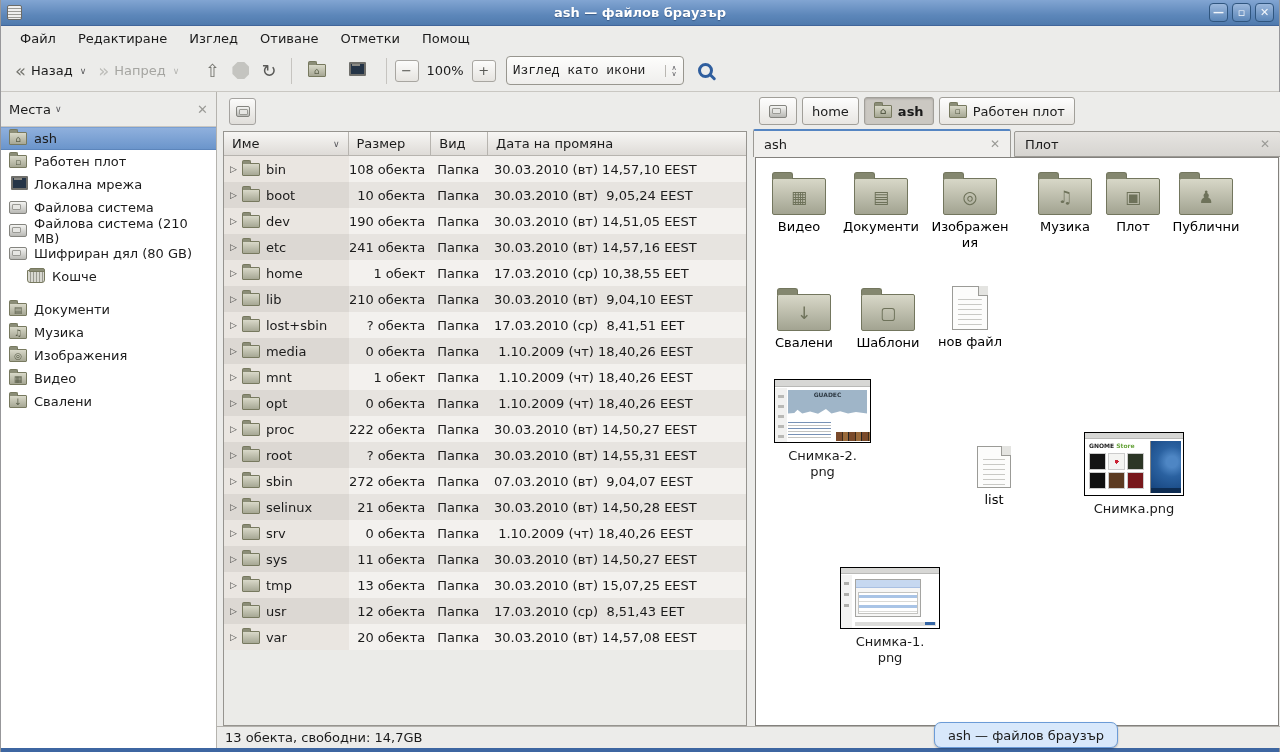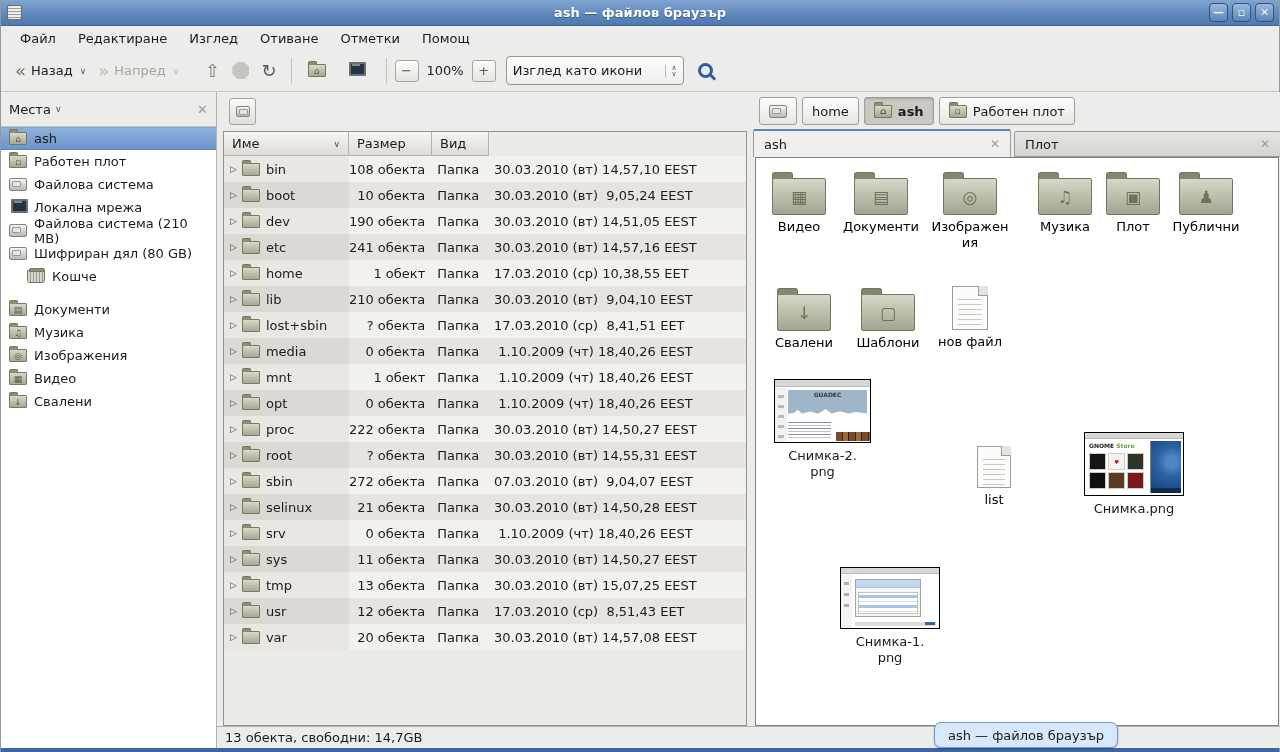--- a/index.html
+++ b/index.html
@@ -24,21 +24,21 @@
   .tbtn .glyph { font-size:18px; line-height:18px; color:#75756f; }
   .tbtn.disabled { color:#a5a5a1; }
   .tbtn.disabled .glyph { color:#bdbdb9; }
   .chev { font-size:9px; color:#57575a; margin-left:2px; }
   .disabled .chev { color:#b4b4b0; }
   .tsep { width:1px; height:26px; background:#c6c4c0; margin:0 8px; }
   .octagon { width:17px; height:17px; background:#c4c4c0; clip-path:polygon(30% 0,70% 0,100% 30%,100% 70%,70% 100%,30% 100%,0 70%,0 30%); }
   .sqbtn { width:24px; height:22px; border:1px solid #a8a6a1; border-radius:3px; background:linear-gradient(#fcfcfb,#e6e4e0); text-align:center; line-height:19px; color:#5a5a56; font-size:13px; }
   .zoomlvl { padding:0 8px; }
   .viewsel { width:178px; height:29px; margin-left:10px; border:1px solid #98968f; border-radius:4px; background:linear-gradient(#fdfdfc,#efeeec); display:flex; align-items:center; padding:0 6px; }
-  .viewsel .vlabel { flex:1; }
+  .viewsel .vlabel { flex:1;font-family:Liberation Mono, monospace; }
   .viewsel .spin { display:flex; flex-direction:column; align-items:center; border-left:1px solid #b9b7b2; padding-left:6px; font-size:7px; color:#55555a; line-height:6px; }
   .mag { position:relative; width:15px; height:15px; border:3px solid #2f5e9e; border-radius:50%; margin-left:14px; }
   .mag::after { content:''; position:absolute; width:3px; height:8px; background:#2f5e9e; right:-4px; bottom:-6px; transform:rotate(-45deg); border-radius:2px; }
 
   
   .f16 { position:relative; width:18px; height:13px; background:linear-gradient(#d9d9c9,#a6a794); border:1px solid #77795f; border-radius:1px; flex:none; display:inline-flex; align-items:center; justify-content:center; }
   .f16::before { content:''; position:absolute; top:-4px; left:-1px; width:7px; height:3px; background:#8b8d77; border:1px solid #77795f; border-bottom:none; border-radius:2px 2px 0 0; }
   .sbicon { position:relative; width:18px; height:13px; flex:none; margin:0 7px 0 2px; background:linear-gradient(#d9d9c9,#a6a794); border:1px solid #77795f; border-radius:1px; }
   .sbicon::before { content:''; position:absolute; top:-4px; left:-1px; width:7px; height:3px; background:#8b8d77; border:1px solid #77795f; border-bottom:none; border-radius:2px 2px 0 0; }
   .sbicon::after { position:absolute; left:0; right:0; top:0; bottom:0; display:flex; align-items:center; justify-content:center; font-size:9px; color:#585c48; }
@@ -235,27 +235,27 @@
           <span class="sbicon ic-home-folder"></span>
           <span>ash</span>
         </div>
 
         <div class="side-item">
           <span class="sbicon ic-desktop-folder"></span>
           <span>Работен плот</span>
         </div>
 
         <div class="side-item">
+          <span class="sbicon ic-network"></span>
+          <span>Локална мрежа</span>
+        </div>
+
+        <div class="side-item">
           <span class="sbicon ic-drive"></span>
           <span>Файлова система</span>
-        </div>
-
-        <div class="side-item">
-          <span class="sbicon ic-network"></span>
-          <span>Локална мрежа</span>
         </div>
 
         <div class="side-item">
           <span class="sbicon ic-drive"></span>
           <span>Файлова система (210 MB)</span>
         </div>
 
         <div class="side-item">
           <span class="sbicon ic-drive"></span>
           <span>Шифриран дял (80 GB)</span>
@@ -300,20 +300,21 @@
         <span class="sbicon ic-drive" style="margin:0"></span>
       </span>
     <div class="treebox">
       <div class="thead">
         <div class="thcell col-name">
           <span>Име</span>
           <span class="sortind">∨</span>
         </div>
         <div class="thcell col-size" style="justify-content:flex-start">Размер</div>
         <div class="thcell col-type">Вид</div>
+        <div class="thcell col-date" style="border-right:none">Дата на промяна</div>
       </div>
       <div>
 
           <div class="trow">
             <div class="tc col-name">
               <span class="expander">▷</span>
               <span class="f16"></span>
               <span>bin</span>
             </div>
             <div class="tc col-size">108 обекта</div>

